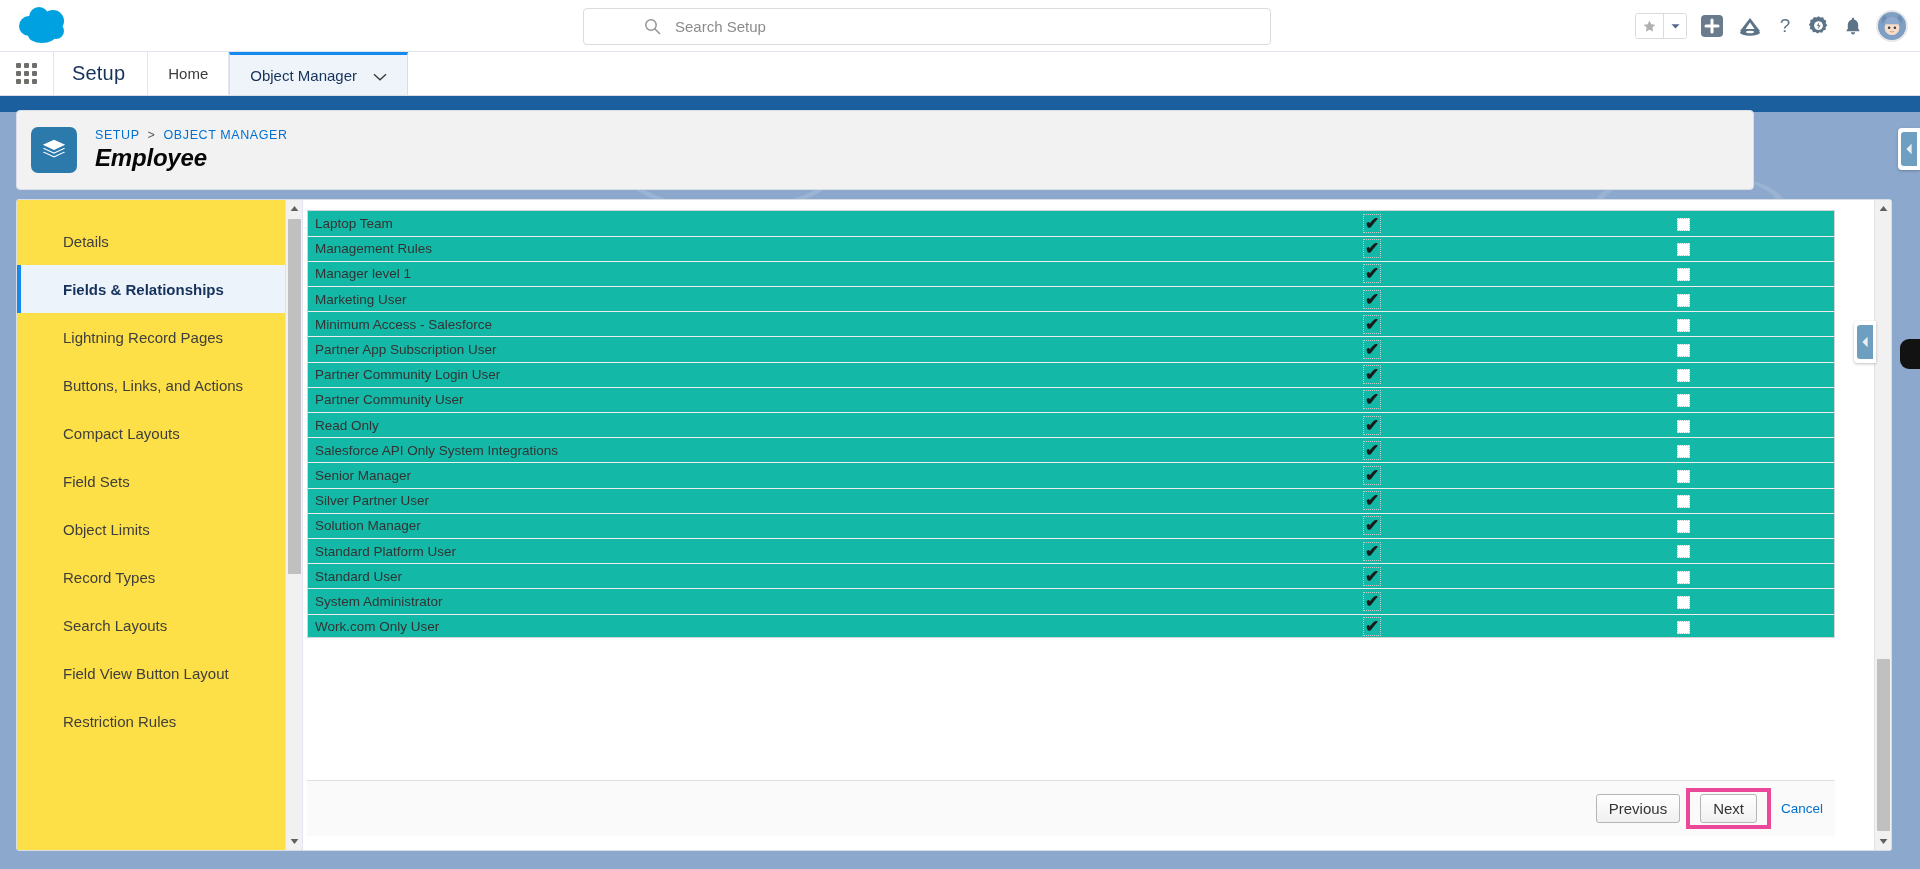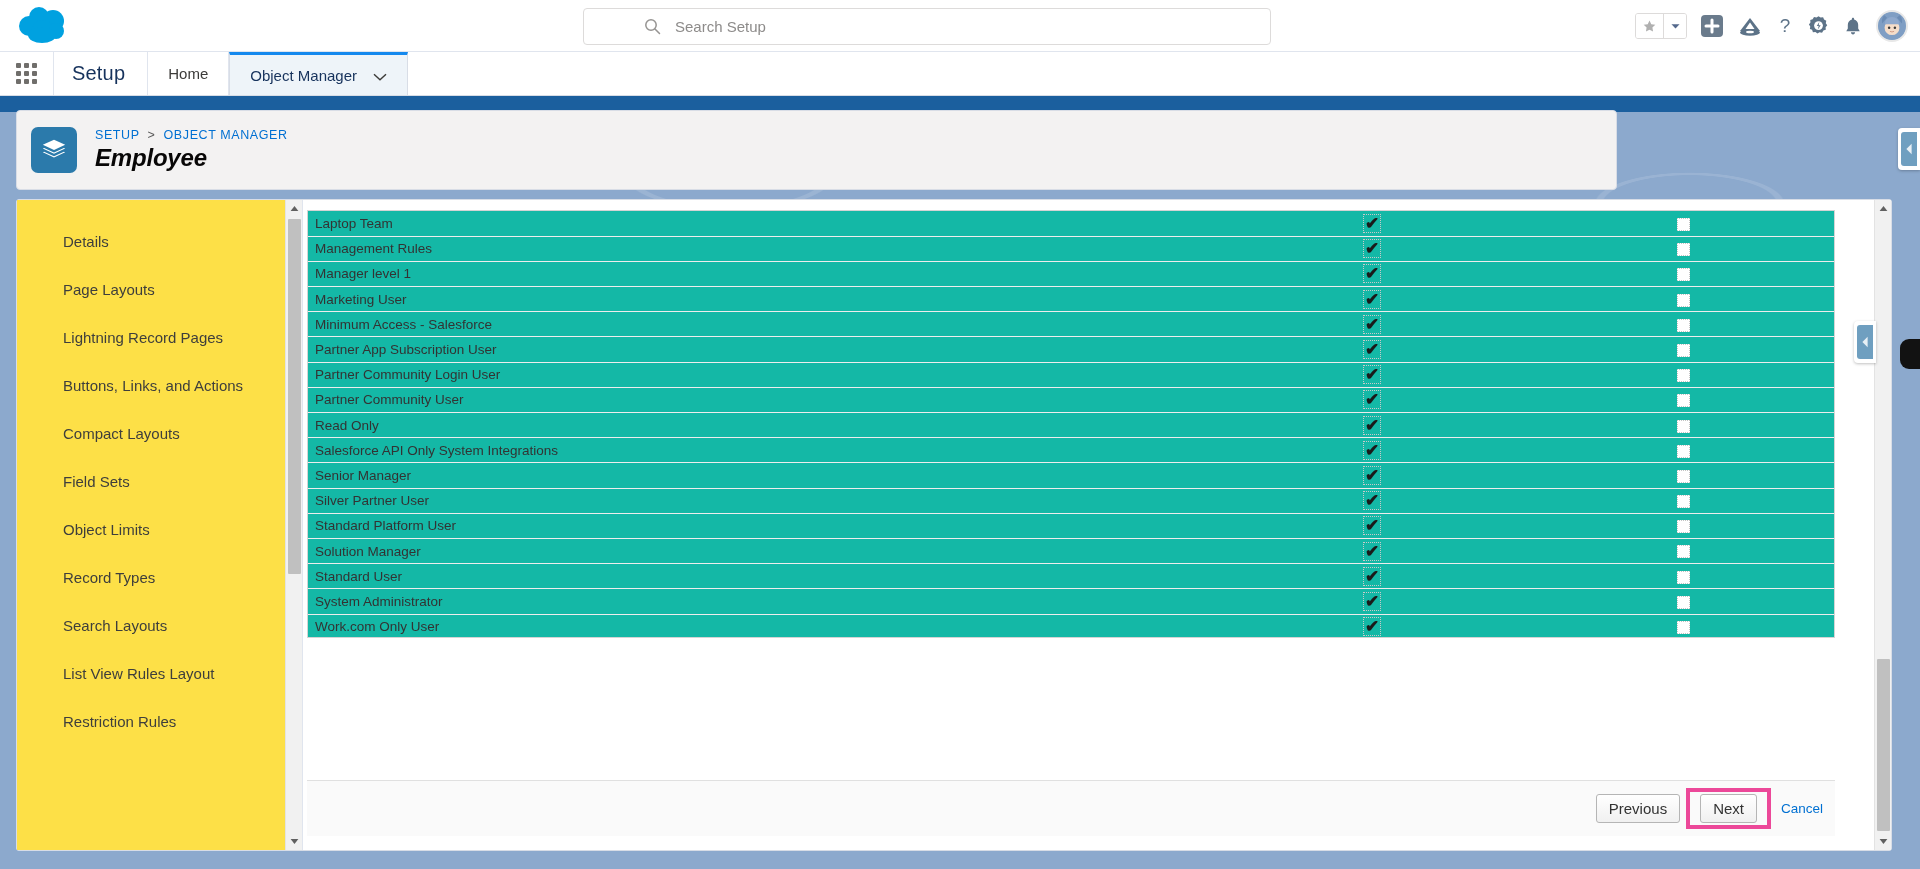--- a/index.html
+++ b/index.html
@@ -112,21 +112,21 @@
   }
   .blue-top-strip {
     position: absolute; top: 0; left: 0;
     width: 1920px; height: 16px;
     background: #1b5f9e;
   }
 
   
   .record-header {
     position: absolute; top: 110px; left: 16px;
-    width: 1601px; height: 80px;
+    width: 1738px; height: 80px;
     background: #f3f2f2;
     border: 1px solid #d8dde6;
     border-radius: 4px;
     display: flex; align-items: center;
   }
   .rec-icon {
     width: 46px; height: 46px; margin-left: 14px;
     background: #2b7aab; border-radius: 7px;
     display: flex; align-items: center; justify-content: center;
     flex: 0 0 auto;
@@ -439,22 +439,22 @@
   </div>
 </div>
 
 <div class="main-panel">
 
   <div class="sidebar">
     <div class="side-list" id="side-list">
         <div class="side-item">
           <span>Details</span>
         </div>
-        <div class="side-item">
-          <span>Page Layouts</span>
+        <div class="side-item active">
+          <span>Fields &amp; Relationships</span>
         </div>
         <div class="side-item">
           <span>Lightning Record Pages</span>
         </div>
         <div class="side-item">
           <span>Buttons, Links, and Actions</span>
         </div>
         <div class="side-item">
           <span>Compact Layouts</span>
         </div>
@@ -464,21 +464,21 @@
         <div class="side-item">
           <span>Object Limits</span>
         </div>
         <div class="side-item">
           <span>Record Types</span>
         </div>
         <div class="side-item">
           <span>Search Layouts</span>
         </div>
         <div class="side-item">
-          <span>List View Rules Layout</span>
+          <span>Field View Button Layout</span>
         </div>
         <div class="side-item">
           <span>Restriction Rules</span>
         </div>
       </div>
     <div class="side-scroll">
       <span class="sb-arrow-up">
         <svg viewBox="0 0 10 7" width="9" height="7">
             <path d="M5 .8L9.3 6.2H.7z" fill="#606060"></path>
           </svg>
@@ -551,26 +551,26 @@
               <td class="c-name">Senior Manager</td>
               <td class="c-check"><span class="tick">✔</span></td>
               <td class="c-box"><span class="empty-box"></span></td>
             </tr>
             <tr>
               <td class="c-name">Silver Partner User</td>
               <td class="c-check"><span class="tick">✔</span></td>
               <td class="c-box"><span class="empty-box"></span></td>
             </tr>
             <tr>
+              <td class="c-name">Solution Manager</td>
+              <td class="c-check"><span class="tick">✔</span></td>
+              <td class="c-box"><span class="empty-box"></span></td>
+            </tr>
+            <tr>
               <td class="c-name">Standard Platform User</td>
-              <td class="c-check"><span class="tick">✔</span></td>
-              <td class="c-box"><span class="empty-box"></span></td>
-            </tr>
-            <tr>
-              <td class="c-name">Solution Manager</td>
               <td class="c-check"><span class="tick">✔</span></td>
               <td class="c-box"><span class="empty-box"></span></td>
             </tr>
             <tr>
               <td class="c-name">Standard User</td>
               <td class="c-check"><span class="tick">✔</span></td>
               <td class="c-box"><span class="empty-box"></span></td>
             </tr>
             <tr>
               <td class="c-name">System Administrator</td>

